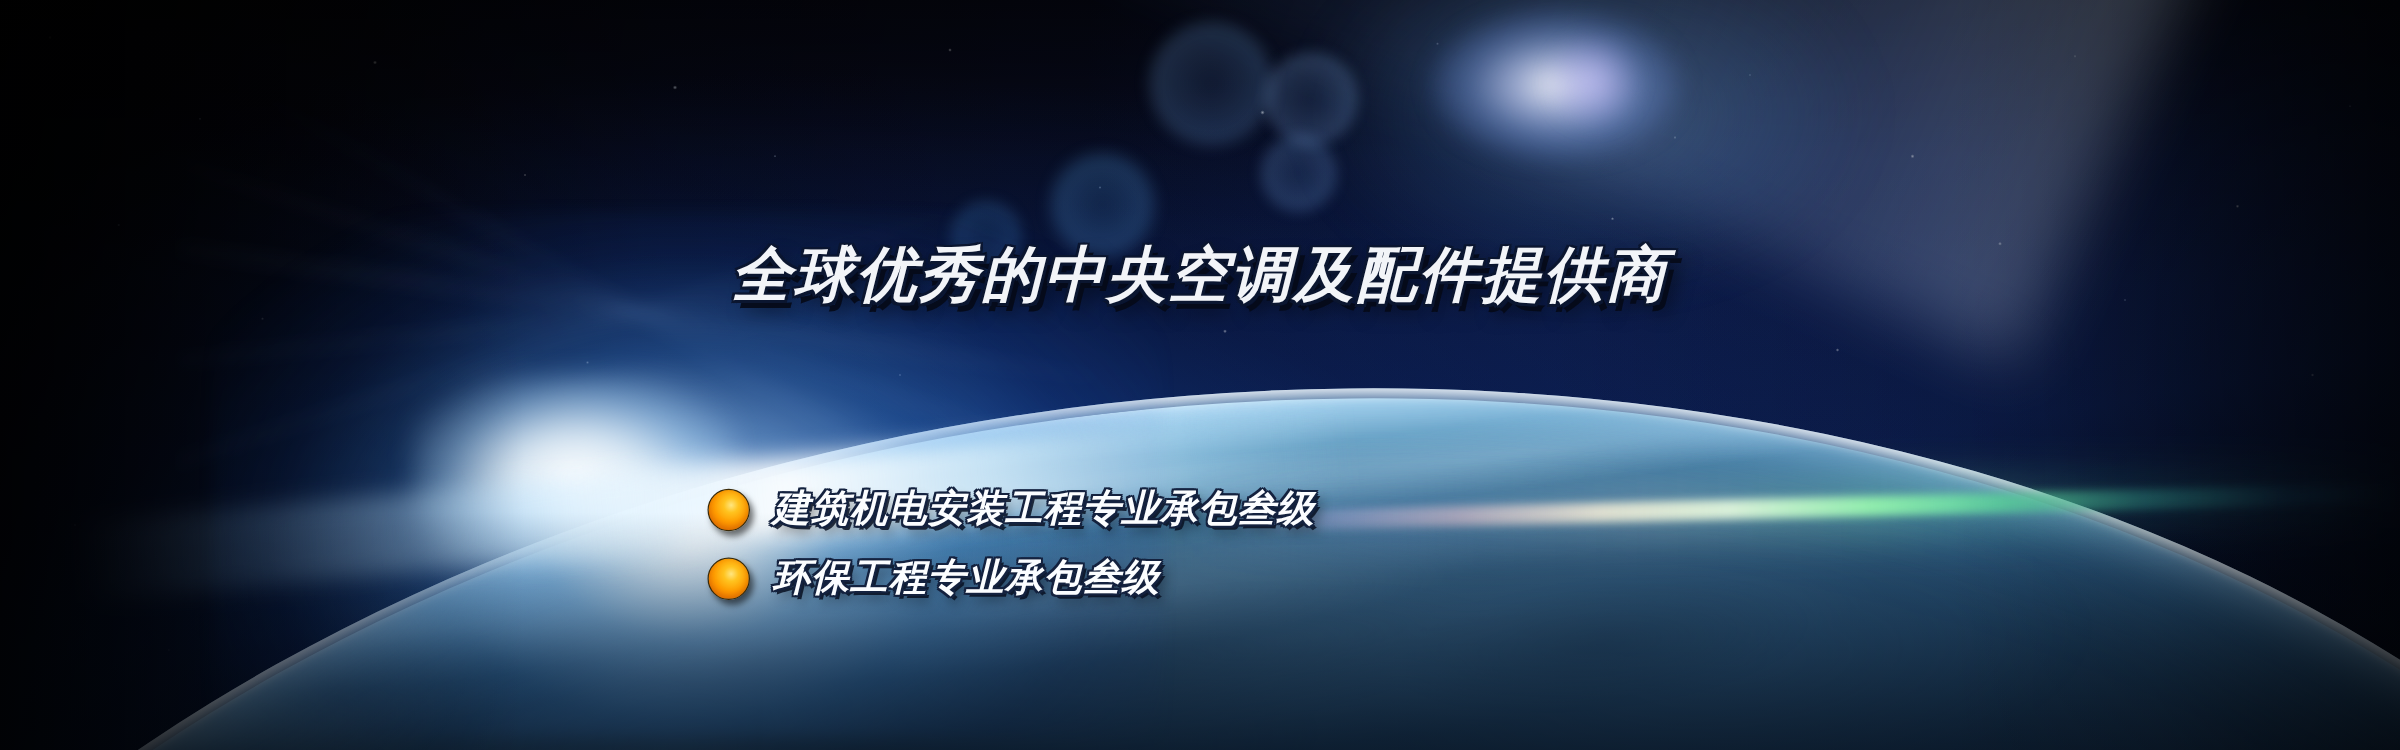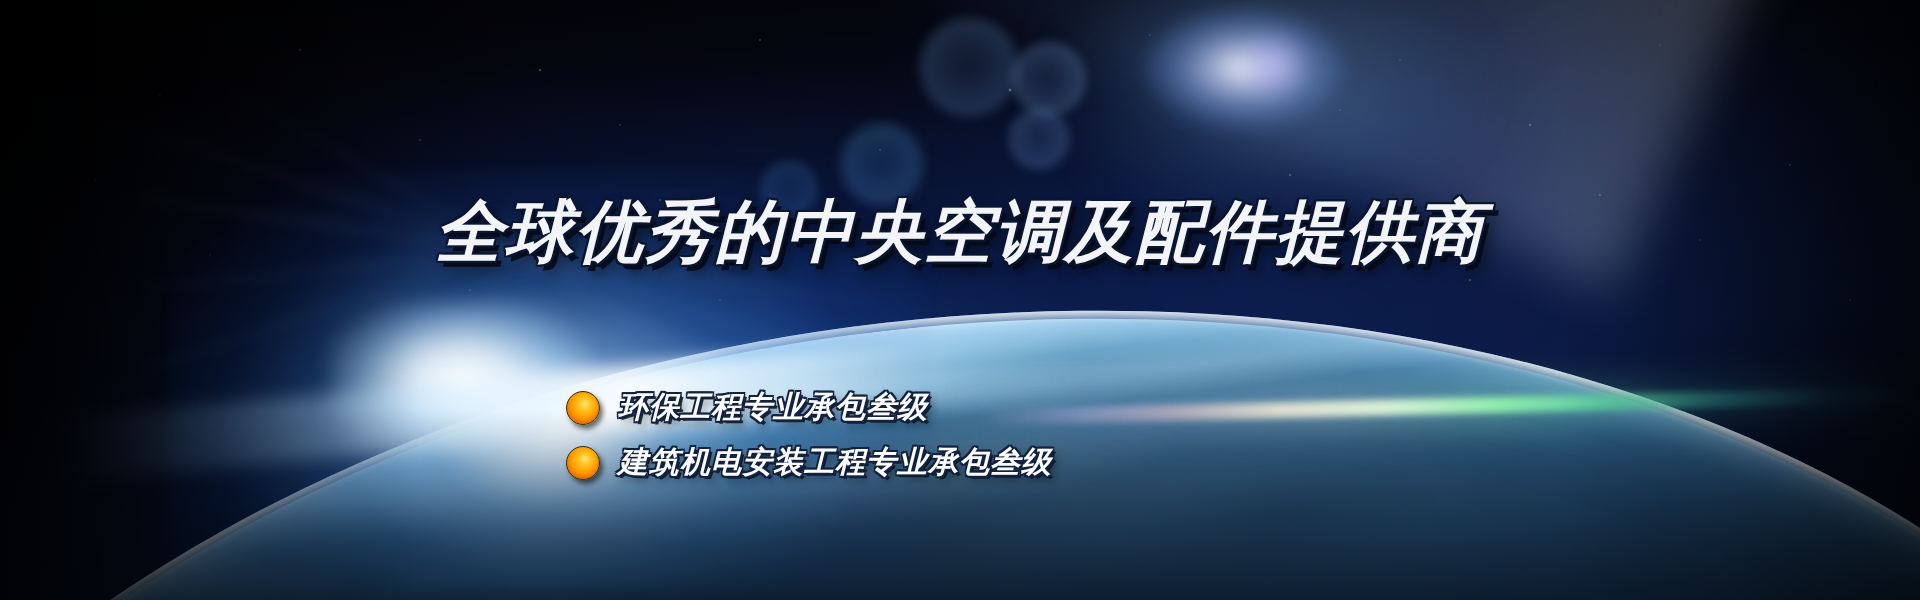--- a/index.html
+++ b/index.html
@@ -318,21 +318,21 @@
     inset: 0;
     z-index: 40;
   }
 
   .headline {
     position: absolute;
     left: 0;
     right: 0;
     top: 196px;
     text-align: center;
-    font-size: 68px;
+    font-size: 48px;
     font-weight: bold;
     font-style: italic;
     letter-spacing: 2px;
     line-height: 1.05;
     color: #f2f4f8;
     white-space: nowrap;
     text-shadow:
       -2px 0 0 #0b1630, 2px 0 0 #0b1630, 0 -2px 0 #0b1630, 0 2px 0 #0b1630,
       -2px -2px 0 #0b1630, 2px -2px 0 #0b1630, -2px 2px 0 #0b1630, 2px 2px 0 #0b1630,
       5px 6px 0 rgba(5,10,24,0.92),
@@ -416,23 +416,23 @@
   <div class="corner-shade-right"></div>
 
   <div class="content">
 
     <div class="headline">全球优秀的中央空调及配件提供商</div>
 
     <div class="bullets">
 
       <div class="bullet-row">
         <span class="bullet-dot"></span>
-        <span class="bullet-text">环保工程专业承包叁级</span>
+        <span class="bullet-text">建筑机电安装工程专业承包叁级</span>
       </div>
 
       <div class="bullet-row">
         <span class="bullet-dot"></span>
-        <span class="bullet-text">建筑机电安装工程专业承包叁级</span>
+        <span class="bullet-text">环保工程专业承包叁级</span>
       </div>
 
     </div>
   </div>
 </div>
 
 </body></html>

